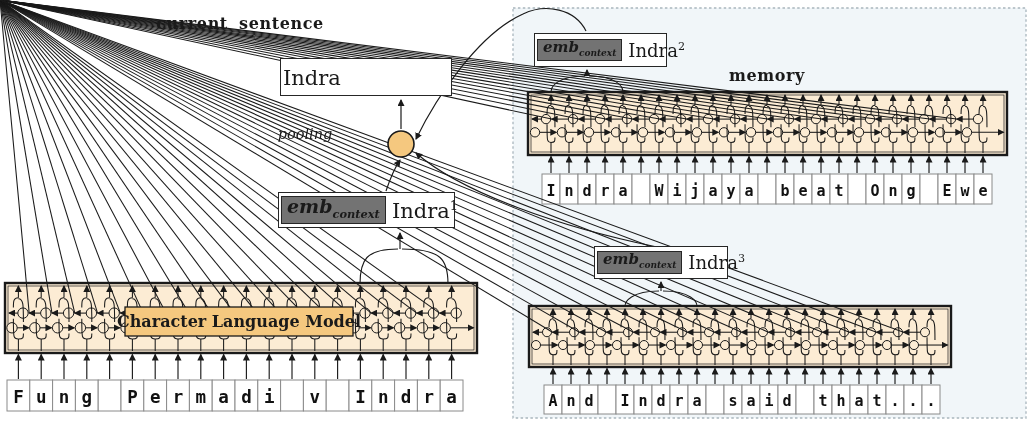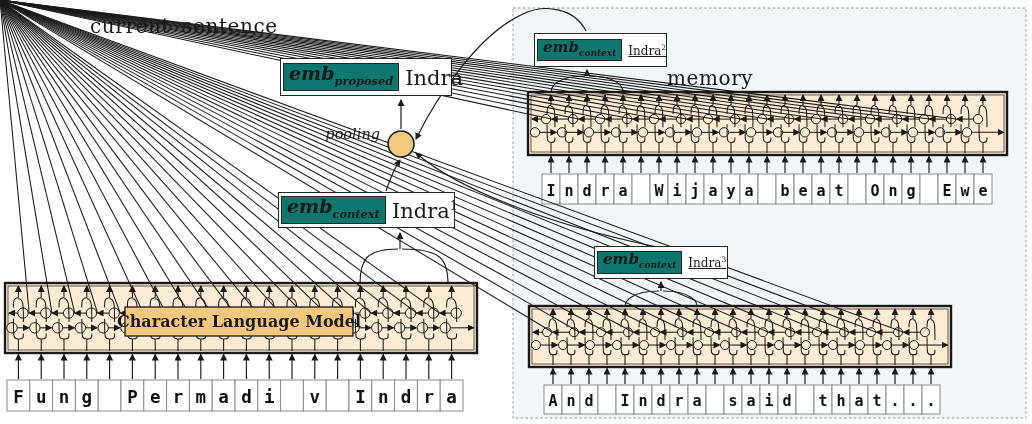--- a/index.html
+++ b/index.html
@@ -1,31 +1,31 @@
 <!DOCTYPE html>
 <html><head>
 <meta charset="utf-8">
 <style>
   html,body{margin:0;padding:0;}
   body{width:1032px;height:424px;position:relative;background:#ffffff;overflow:hidden;
        font-family:"DejaVu Serif","Liberation Serif",serif;color:#1a1a1a;}
   #diagram{position:absolute;left:0;top:0;z-index:1;}
   .abs{position:absolute;z-index:2;}
-  .fig-title{font-weight:normal;font-size:20px;letter-spacing:0.6px;word-spacing:5px;}
+  .fig-title{font-weight:bold;font-size:16px;letter-spacing:0.6px;word-spacing:5px;text-align:center;}
   .emb-box{position:absolute;z-index:2;display:flex;align-items:center;box-sizing:border-box;
            background:#ffffff;border:1.6px solid #262626;padding:2px 5px 2px 2px;gap:6px;}
   .emb-inner{border:1.1px solid #262626;box-sizing:border-box;display:inline-block;
-             font-style:italic;font-weight:bold;padding:0 5px 2px 5px;line-height:1.05;background:#0f766e;}
+             font-style:italic;font-weight:bold;padding:0 5px 2px 5px;line-height:1.05;background:#737373;}
   .emb-inner sub{font-style:italic;font-weight:bold;font-size:0.6em;}
   .emb-word{font-weight:normal;white-space:nowrap;}
   .emb-word sup{font-size:0.62em;}
   .emb-lg .emb-inner{font-size:19px;}
   .emb-lg .emb-word{font-size:21px;}
   .emb-sm .emb-inner{font-size:15px;}
-  .emb-sm .emb-word{font-size:12px;text-decoration:underline;}
+  .emb-sm .emb-word{font-size:18px;}
   .pooling-label{font-style:italic;font-size:14.5px;line-height:15.5px;text-align:right;}
 </style>
 </head>
 <body>
 
 <svg id="diagram" width="1032" height="424" viewBox="0 0 1032 424">
   <defs>
     <marker id="ah" markerWidth="7" markerHeight="7" refX="6" refY="3.5" orient="auto" markerUnits="userSpaceOnUse">
       <path d="M0,0 L7,3.5 L0,7 Z" fill="#1a1a1a"></path>
     </marker>
@@ -1071,26 +1071,25 @@
       <path d="M 386,191 C 391,176 396,166 400,160" fill="none" stroke="#1a1a1a" stroke-width="1.2" marker-end="url(#ah)"></path>
       <path d="M 586,31 C 575,9 546,3 523,14 C 478,34 436,98 416,139" fill="none" stroke="#1a1a1a" stroke-width="1.15" marker-end="url(#ah)"></path>
       <path d="M 657,247 C 560,227 462,193 416,153" fill="none" stroke="#1a1a1a" stroke-width="1.15" marker-end="url(#ah)"></path>
       <circle cx="401" cy="144" r="13" fill="#f5c87f" stroke="#1a1a1a" stroke-width="1.6"></circle>
     </g>
 </svg>
 
 <div class="abs fig-title" style="left:90px;top:14px;width:300px;">current sentence</div>
 <div class="abs fig-title" style="left:667px;top:19px;width:200px;margin-top:47px;">memory</div>
 
-<div class="abs pooling-label" style="left:230px;top:127px;width:150px;">
+<div class="abs pooling-label" style="left:230px;top:127px;width:150px;text-align:center;">
   <div>pooling</div>
 </div>
 
 <div class="emb-box emb-lg" style="left:280px;top:58px;width:172px;height:38px;">
-  <span class="emb-inner"><span>emb</span><sub>proposed</sub></span>
   <span class="emb-word"><span>Indra</span><sup></sup></span>
 </div>
 
 <div class="emb-box emb-lg" style="left:278px;top:192px;width:177px;height:36px;">
   <span class="emb-inner"><span>emb</span><sub>context</sub></span>
   <span class="emb-word"><span>Indra</span><sup>1</sup></span>
 </div>
 
 <div class="emb-box emb-sm" style="left:534px;top:33px;width:133px;height:34px;">
   <span class="emb-inner"><span>emb</span><sub>context</sub></span>

